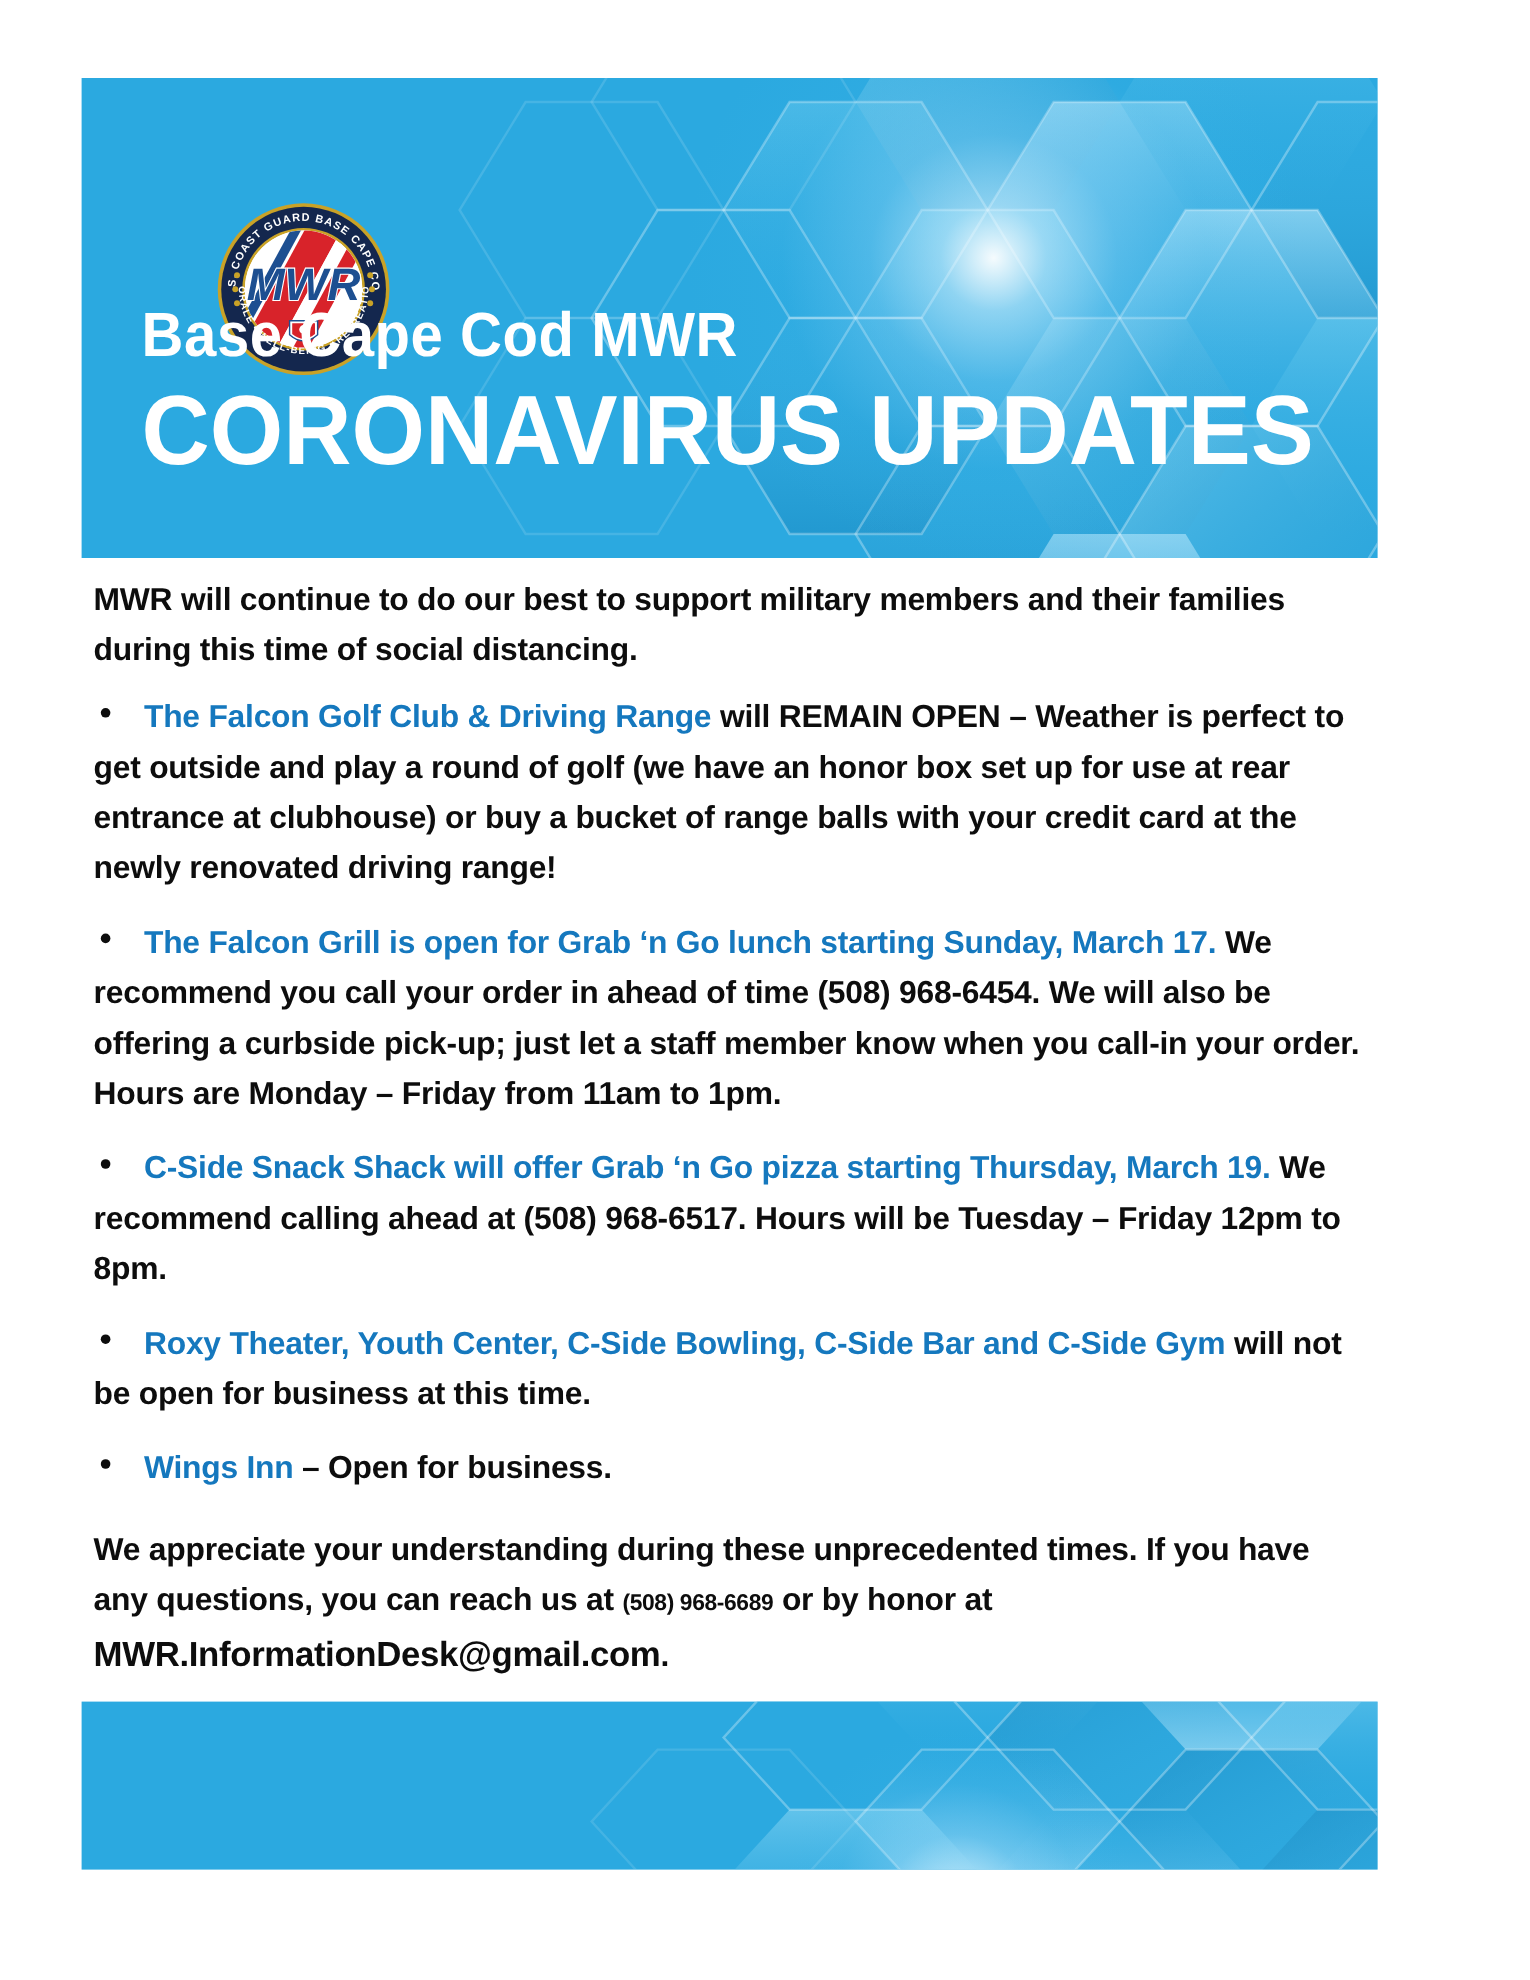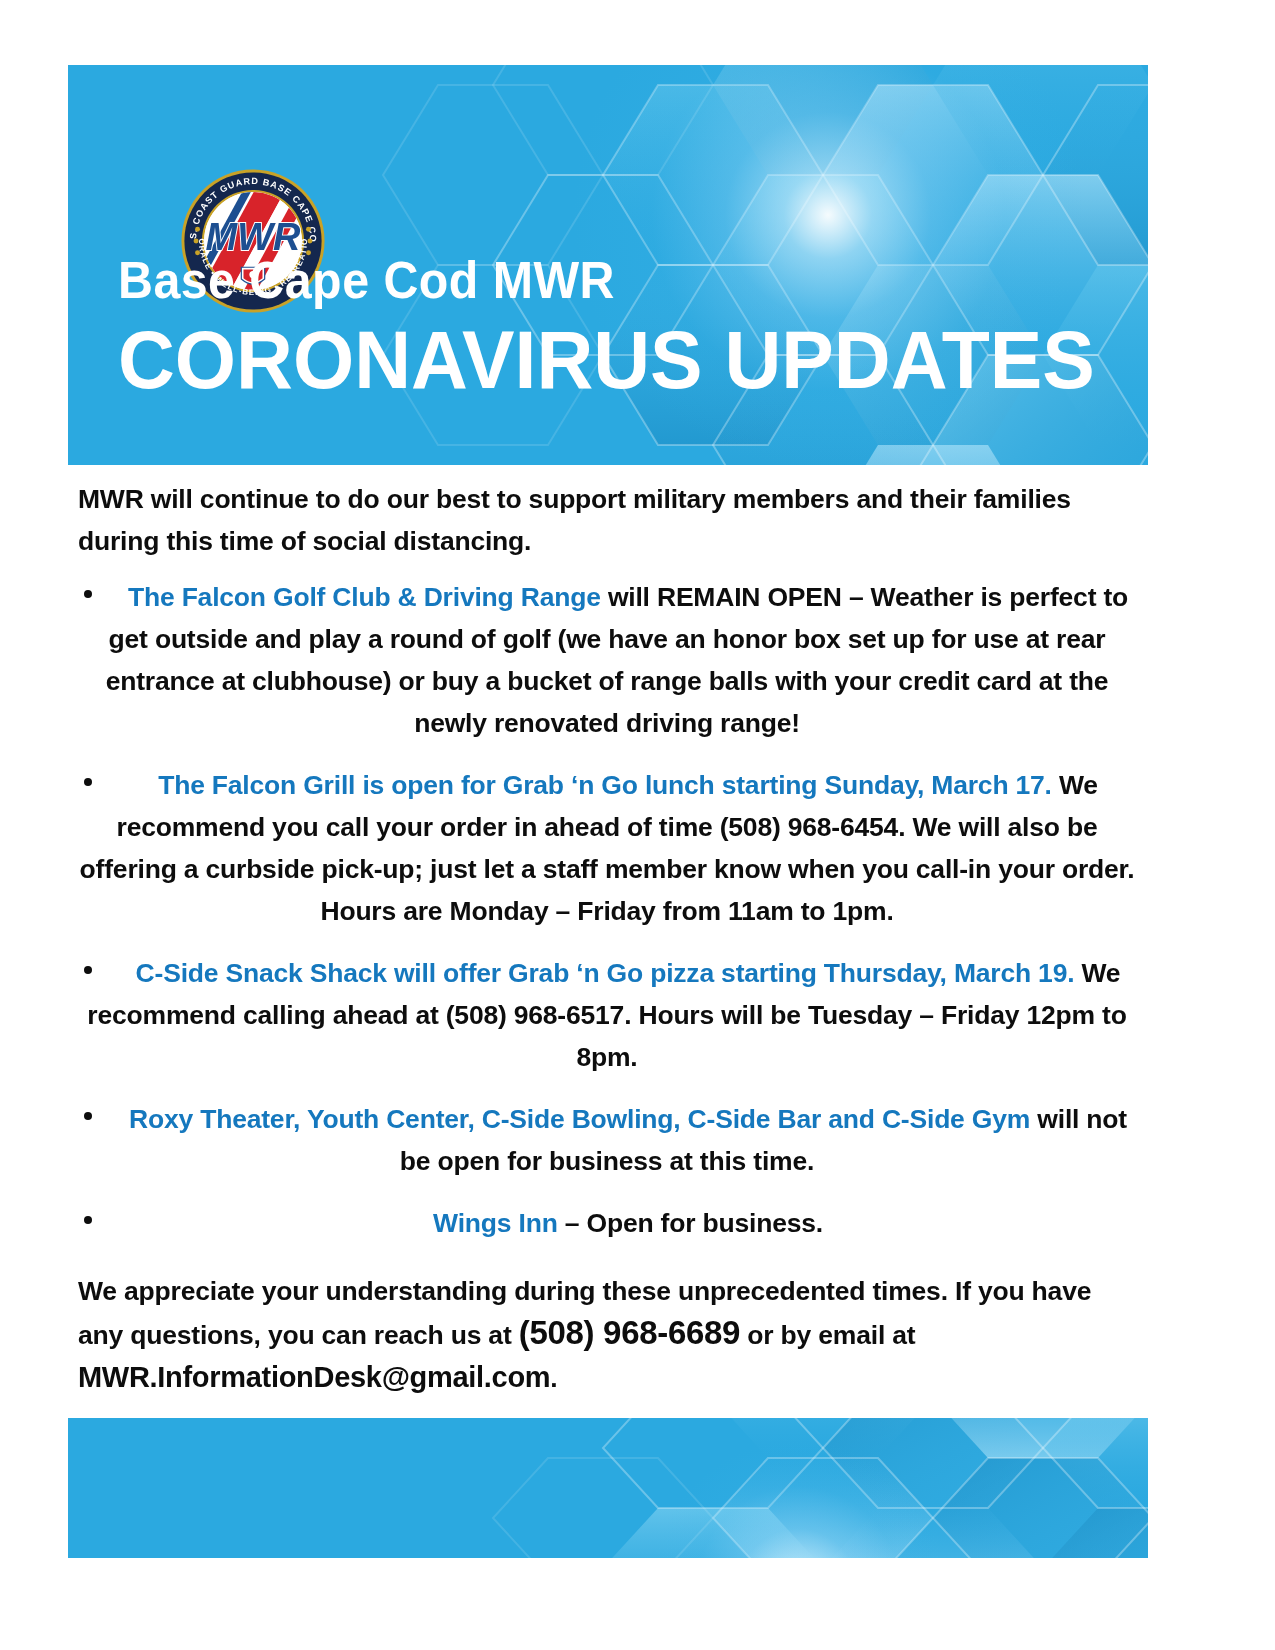--- a/index.html
+++ b/index.html
@@ -114,21 +114,20 @@
     color: #0d0d0d;
     margin: 0 0 18px 0;
     letter-spacing: -0.2px;
     text-align: left;
   }
   .para.intro { margin-bottom: 14px; }
 
   .bullet-row {
     position: relative;
     margin: 0 0 20px 0;
-    text-align: center;
   }
   .bullet-dot {
     position: absolute;
     left: 6px;
     top: 14px;
     width: 8px;
     height: 8px;
     border-radius: 50%;
     background: #0d0d0d;
   }
@@ -136,21 +135,21 @@
     font-family: "Liberation Sans", sans-serif;
     font-weight: bold;
     font-size: 26.5px;
     line-height: 42px;
     color: #0d0d0d;
     letter-spacing: -0.2px;
     text-indent: 42px;
     margin: 0;
   }
   .hl { color: #1578BE; }
-  .phone-big { font-size: 33px; letter-spacing: -0.3px; }
+  .phone-big { font-size: 19px; letter-spacing: -0.3px; }
   .email-big { font-size: 29px; letter-spacing: -0.3px; }
 
   .closing { margin-top: 26px; }
 
   
   .footer-band {
     position: absolute;
     left: 68px;
     top: 1418px;
     width: 1080px;
@@ -299,21 +298,21 @@
     <div class="bullet-row">
       <span class="bullet-dot"></span>
       <p class="bullet-text"><span class="hl">Roxy Theater, Youth Center, C-Side Bowling, C-Side Bar and C-Side Gym</span><span> will not be open for business at this time.</span></p>
     </div>
 
     <div class="bullet-row">
       <span class="bullet-dot"></span>
       <p class="bullet-text"><span class="hl">Wings Inn</span><span> – Open for business.</span></p>
     </div>
 
-    <p class="para closing"><span>We appreciate your understanding during these unprecedented times. If you have any questions, you can reach us at </span><span class="phone-big">(508) 968-6689</span><span> or by email at </span><span class="email-big">MWR.InformationDesk@gmail.com</span><span>.</span></p>
+    <p class="para closing"><span>We appreciate your understanding during these unprecedented times. If you have any questions, you can reach us at </span><span class="phone-big">(508) 968-6689</span><span> or by honor at </span><span class="email-big">MWR.InformationDesk@gmail.com</span><span>.</span></p>
 
   </div>
 
   <div class="footer-band">
     <svg class="hex-layer" viewBox="0 0 1080 140" preserveAspectRatio="none">
       <defs>
         <linearGradient id="fgA" x1="0" y1="0" x2="0" y2="1">
           <stop offset="0%" stop-color="#8ed8f4" stop-opacity="0.55"></stop>
           <stop offset="100%" stop-color="#2BA9E0" stop-opacity="0.10"></stop>
         </linearGradient>

